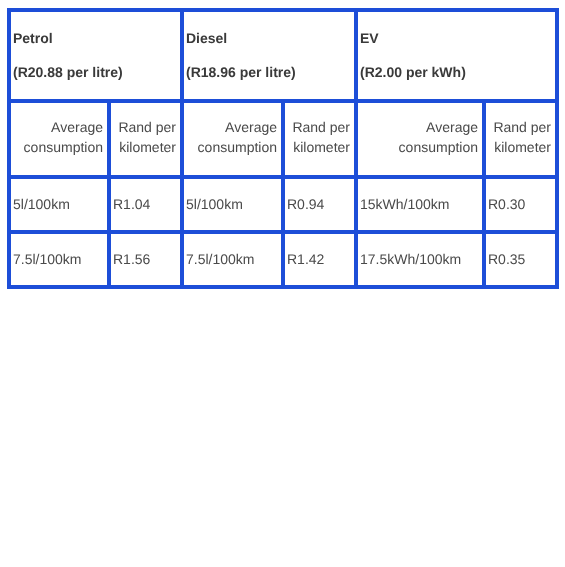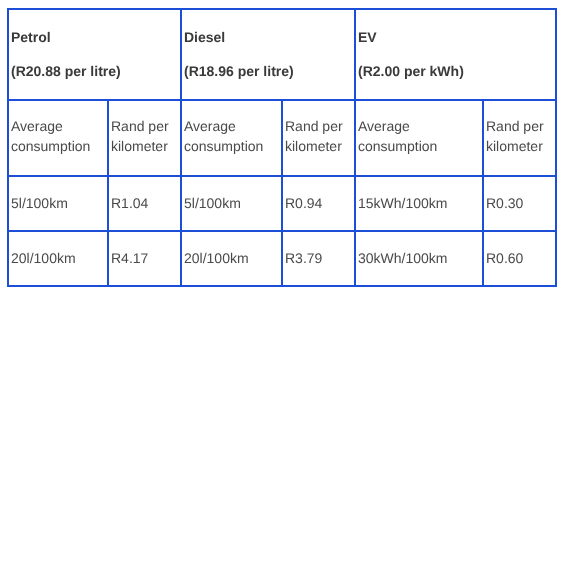--- a/index.html
+++ b/index.html
@@ -19,21 +19,21 @@
   #cost-table {
     border-collapse: collapse;
     table-layout: fixed;
     position: absolute;
     left: 7px;
     top: 8px;
     background: #ffffff;
   }
   #cost-table td {
     box-sizing: border-box;
-    border: 2px solid #1d4ed8;
+    border: 4px solid #1d4ed8;
     color: #4a4a4a;
     font-size: 14px;
     line-height: 20px;
     padding: 0 4px 0 2px;
     vertical-align: middle;
     text-align: left;
     font-weight: normal;
     word-wrap: break-word;
   }
   
@@ -50,20 +50,21 @@
   #cost-table td.fuel p.fuel-name {
     margin-bottom: 15.5px;
     top: 0px;
   }
   #cost-table td.fuel p.fuel-price {
     top: -1px;
   }
   
   #cost-table td.sub {
     height: 76px;
+    text-align: right;
   }
   #cost-table td.sub span.sub-label {
     display: block;
     position: relative;
     top: -2px;
   }
   
   #cost-table td.data {
     height: 55px;
     padding-bottom: 2px;
@@ -116,21 +117,21 @@
       </tr>
       <tr class="row-data">
         <td class="data c0">5l/100km</td>
         <td class="data c1">R1.04</td>
         <td class="data c2">5l/100km</td>
         <td class="data c3">R0.94</td>
         <td class="data c4">15kWh/100km</td>
         <td class="data c5">R0.30</td>
       </tr>
       <tr class="row-data">
-        <td class="data c0">20l/100km</td>
-        <td class="data c1">R4.17</td>
-        <td class="data c2">20l/100km</td>
-        <td class="data c3">R3.79</td>
-        <td class="data c4">30kWh/100km</td>
-        <td class="data c5">R0.60</td>
+        <td class="data c0">7.5l/100km</td>
+        <td class="data c1">R1.56</td>
+        <td class="data c2">7.5l/100km</td>
+        <td class="data c3">R1.42</td>
+        <td class="data c4">17.5kWh/100km</td>
+        <td class="data c5">R0.35</td>
       </tr>
   </tbody>
 </table>
 
 </body></html>

